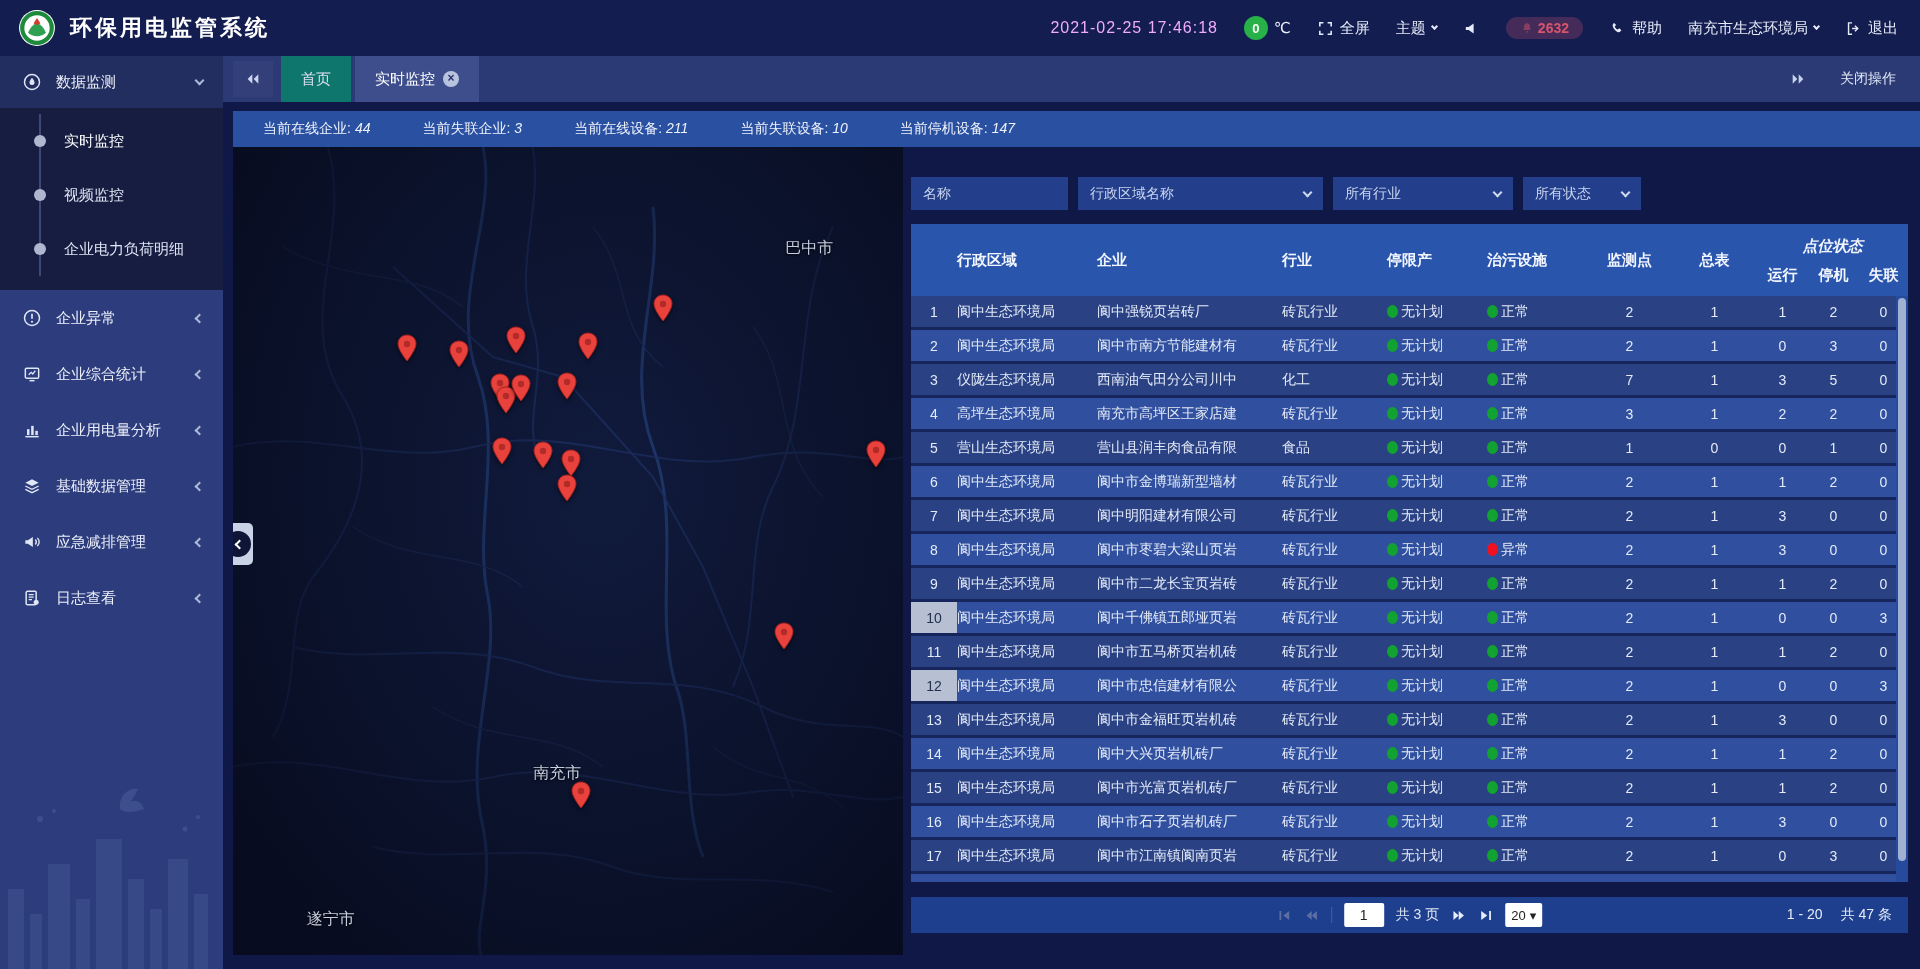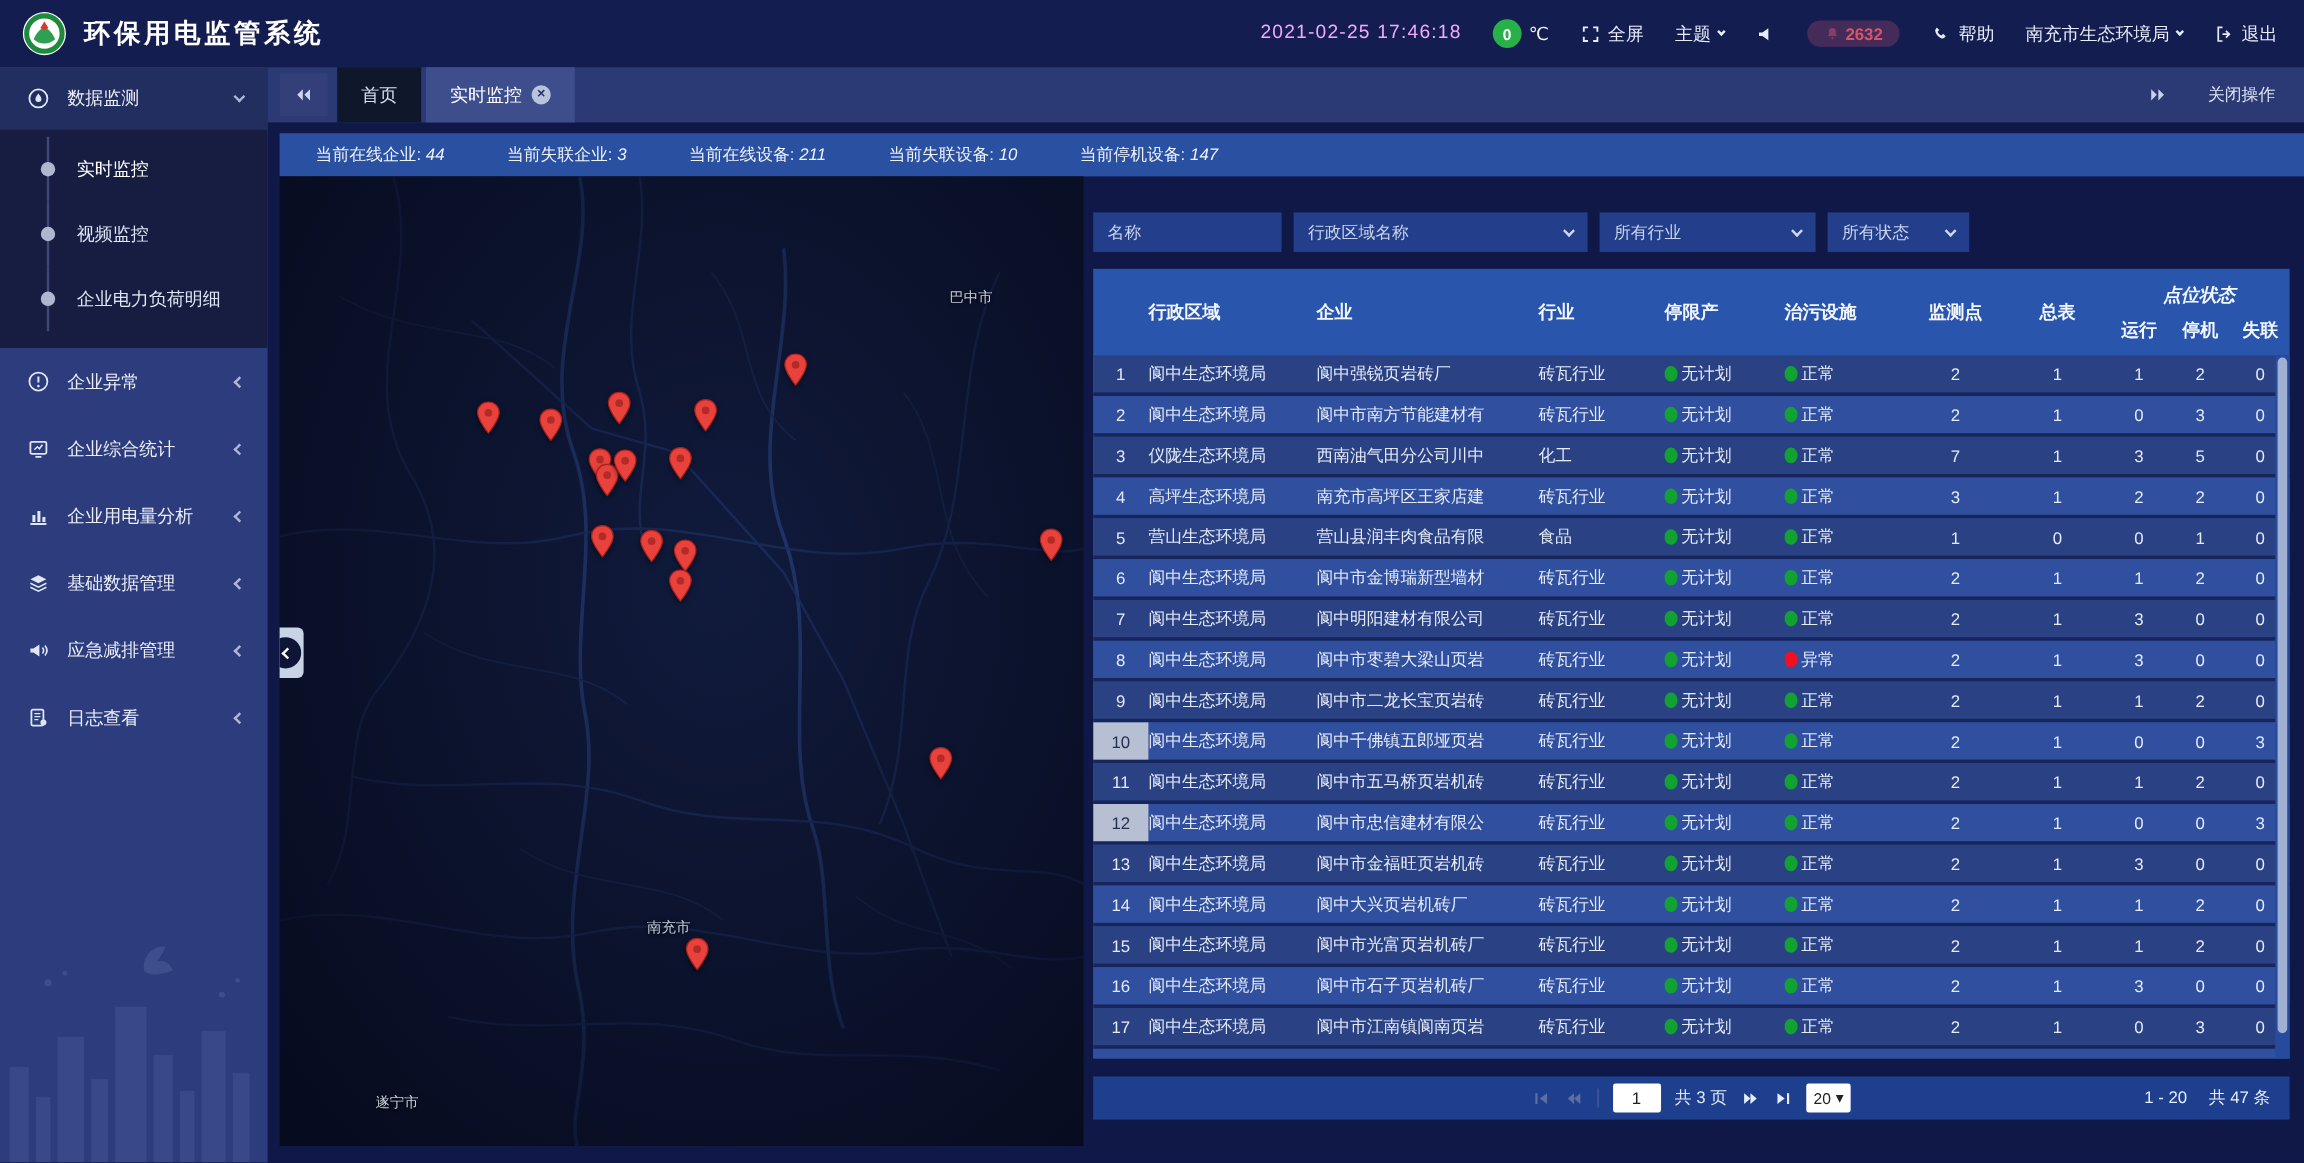--- a/index.html
+++ b/index.html
@@ -45,41 +45,41 @@
   .skyline { position:absolute; left:0; right:0; bottom:0; height:200px; opacity:.8; pointer-events:none; }
 
   
   .main { flex:1; display:flex; flex-direction:column; min-width:0; background:#0f1847; }
 
   
   .tabbar { height:46px; background:#2b3a74; display:flex; align-items:stretch; flex:none; }
   .tab-scroll { width:40px; margin:5px 0 5px 10px; background:#333f78; display:flex; align-items:center; justify-content:center; color:#cdd6ee; cursor:pointer; }
   .tab-scroll svg { width:16px; height:16px; }
   .tabs { display:flex; align-items:stretch; margin-left:8px; gap:4px; }
-  .tab { display:flex; align-items:center; padding:0 20px; font-size:15px; color:#d9e0f2; background:#0f172a; cursor:pointer; }
+  .tab { display:flex; align-items:center; padding:0 20px; font-size:15px; color:#d9e0f2; background:#0f766e; cursor:pointer; }
   .tab.active { background:#3e4e8c; color:#ffffff; }
   .tab-close { width:16px; height:16px; border-radius:50%; background:#b8c3dd; color:#27346a; font-size:12px; line-height:15px; text-align:center; margin-left:8px; font-weight:bold; }
   .tab-right { margin-left:auto; display:flex; align-items:center; gap:34px; padding-right:24px; }
   .tab-right .arr { color:#c7d2ea; cursor:pointer; }
   .tab-right .arr svg { width:16px; height:16px; display:block; }
   .close-ops { font-size:14px; color:#dfe6f5; cursor:pointer; }
 
   
   .statsbar { height:36px; margin:9px 0 0 10px; background:#2a50a2; display:flex; align-items:center; padding-left:30px; flex:none; }
   .stat-item { margin-right:52px; font-size:14px; color:#eef2fb; white-space:nowrap; }
   .stat-item b { font-weight:normal; margin-left:4px;font-style:italic; }
 
   
   .content-row { flex:1; display:flex; margin:0 12px 14px 10px; min-height:0; position:relative; }
 
   
   .map { position:relative; width:670px; flex:none; background:#0c142f; overflow:hidden; }
   .map-overlay { position:absolute; inset:0; background:radial-gradient(ellipse at 55% 42%, rgba(30,46,100,0.25), rgba(6,10,28,0.85) 92%); pointer-events:none; }
   .map svg.roads { position:absolute; inset:0; width:100%; height:100%; }
-  .city-label { position:absolute; transform:translate(-50%,-50%); color:#c6cede; font-size:12px; text-shadow:0 1px 3px #000; white-space:nowrap; }
+  .city-label { position:absolute; transform:translate(-50%,-50%); color:#c6cede; font-size:16px; text-shadow:0 1px 3px #000; white-space:nowrap; }
   .marker { position:absolute; width:22px; height:28px; transform:translate(-50%,-100%); }
   .marker svg { width:22px; height:28px; display:block; filter:drop-shadow(0 2px 2px rgba(0,0,0,.5)); }
   .map-collapse { position:absolute; left:-12px; top:376px; width:32px; height:42px; background:#c9d3e6; border-radius:5px; display:flex; align-items:center; justify-content:flex-end; cursor:pointer; z-index:5; }
   .handle-circle { width:26px; height:26px; border-radius:50%; background:#0e1536; color:#fff; display:flex; align-items:center; justify-content:center; margin-right:2px; }
   .handle-circle .chev { margin-left:3px; }
 
   
   .panel { flex:1; margin-left:8px; display:flex; flex-direction:column; min-width:0; }
   .filter-row { margin-top:30px; display:flex; gap:10px; flex:none; }
   .f-box { height:33px; background:#233f8c; display:flex; align-items:center; padding:0 12px; color:#c9d4ee; font-size:14px; cursor:pointer; }

